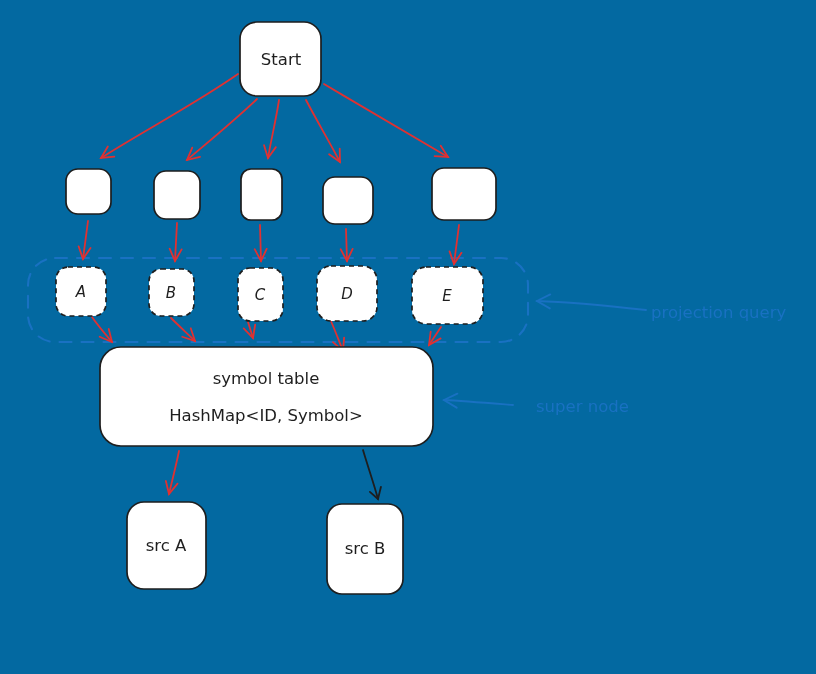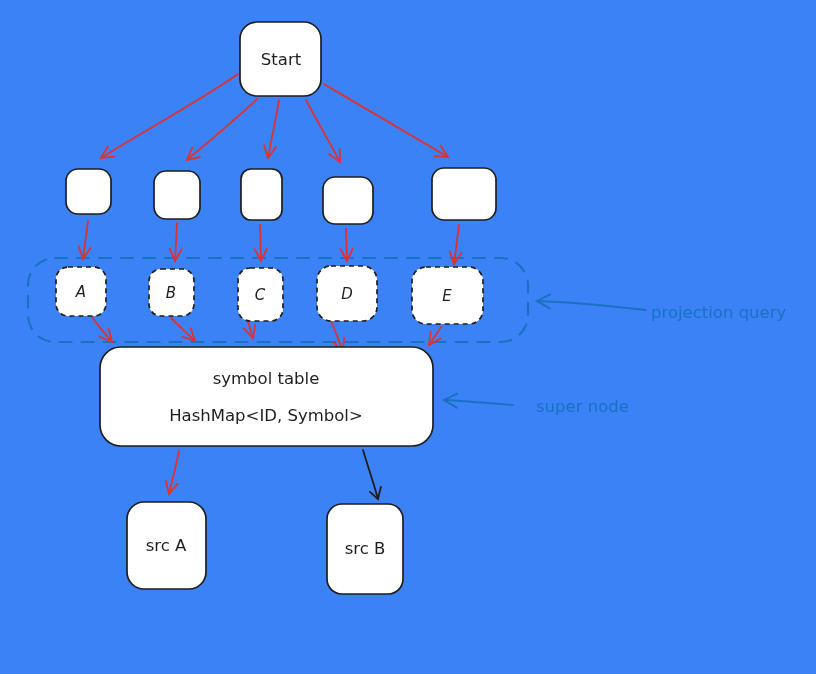--- a/index.html
+++ b/index.html
@@ -8,21 +8,21 @@
     background: #ffffff;
     width: 816px;
     height: 674px;
     overflow: hidden;
     font-family: "DejaVu Sans", sans-serif;
   }
   .page {
     position: relative;
     width: 816px;
     height: 674px;
-    background: #3b82f6;
+    background: #0369a1;
     text-align: center;
   }
   svg { display: block; }
 
   .node {
     fill: #ffffff;
     stroke: #1e1e1e;
     stroke-width: 1.7;
   }
   .node-dashed {

